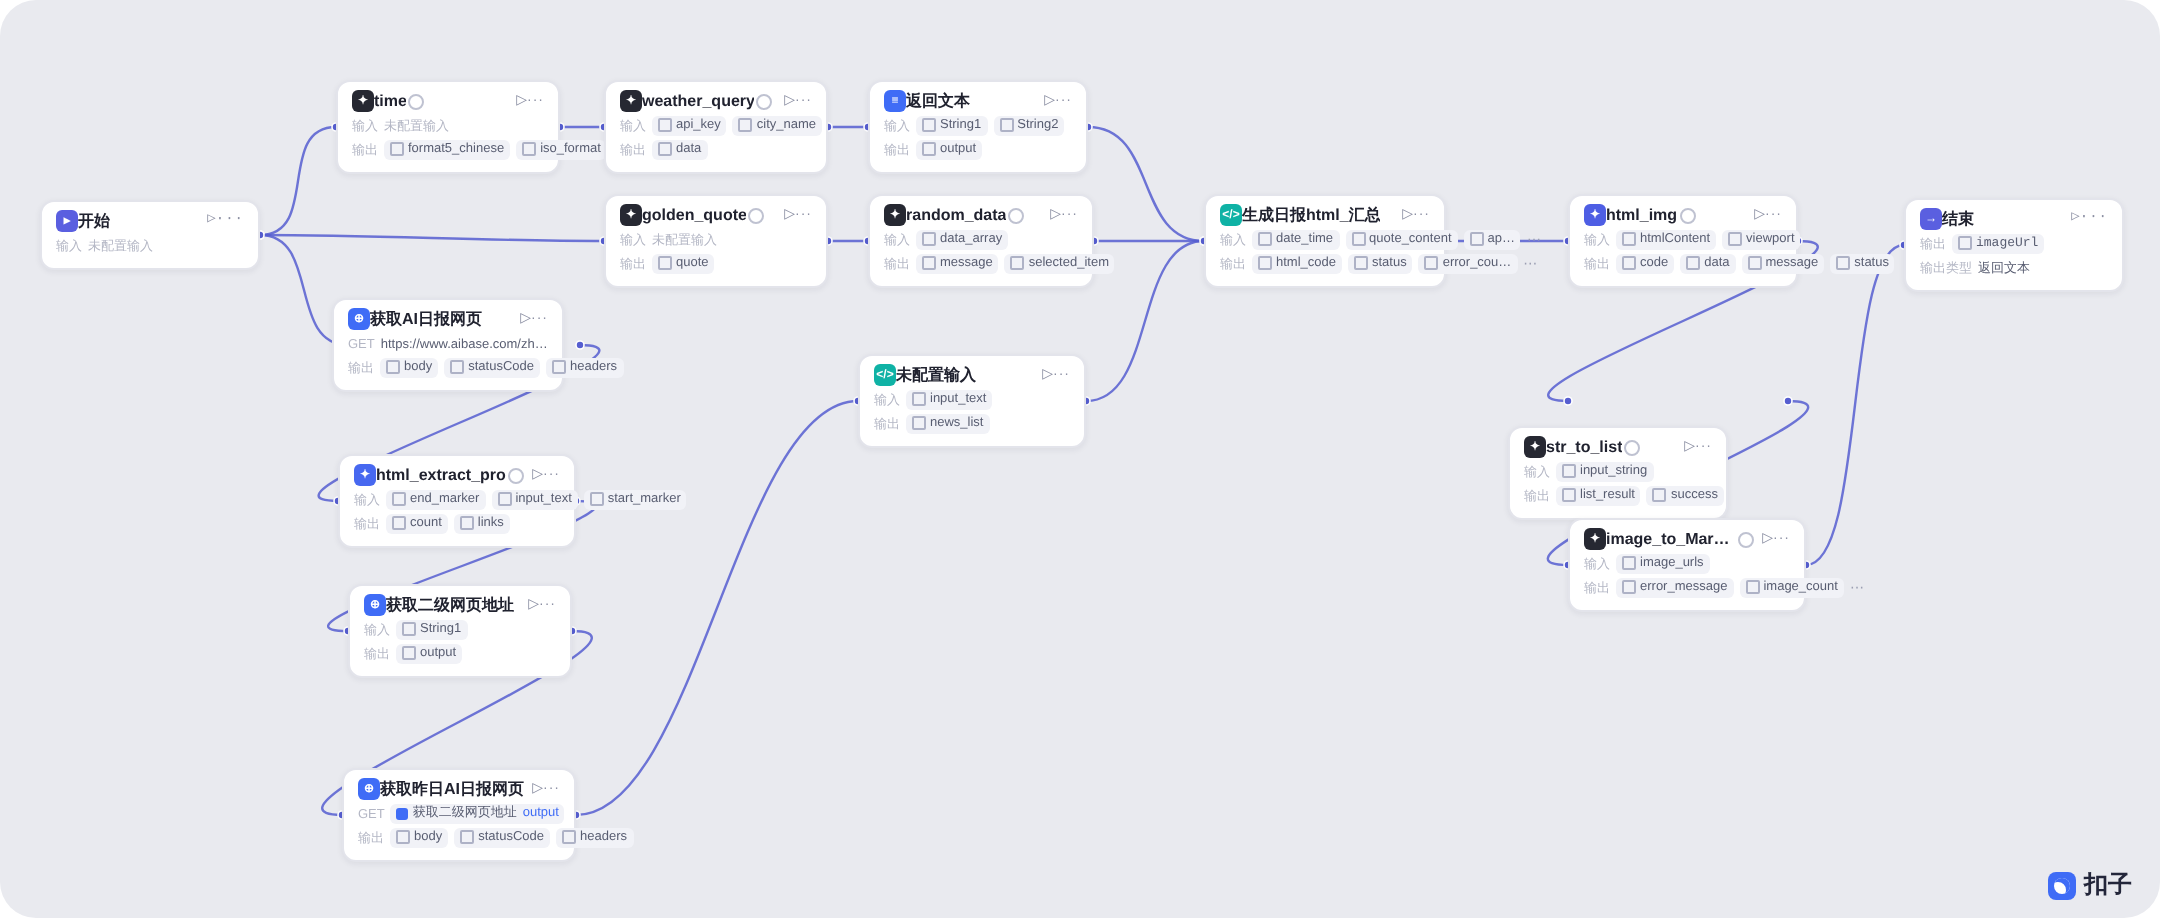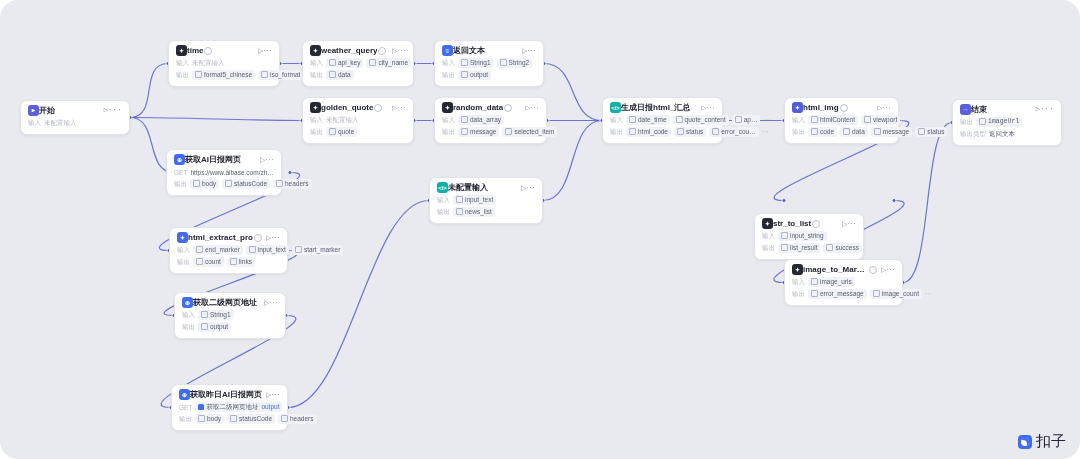--- a/index.html
+++ b/index.html
@@ -21,21 +21,21 @@
   .url{font-size:6.5px;color:#585d71;white-space:nowrap;overflow:hidden;text-overflow:ellipsis;}
   .pill{display:inline-flex;align-items:center;gap:2px;background:#f1f2f7;border-radius:3px;
         padding:1px 3px;font-size:6.5px;color:#585d71;white-space:nowrap;line-height:1.2;}
   .tico{width:5px;height:5px;border:1px solid #aeb2c6;border-radius:1px;flex:none;}
   .trail{font-size:7px;color:#9a9eb2;margin-left:auto;flex:none;}
   .chip-ico{width:6px;height:6px;border-radius:1.5px;background:#3f6cf6;flex:none;}
   .chip-field{color:#3f6cf6;margin-left:1px;}
   #logo{position:absolute;right:14px;bottom:8px;display:flex;align-items:center;gap:4px;z-index:5;}
   .logo-ico{width:14px;height:14px;border-radius:4px;background:#3f6cf6;display:flex;align-items:center;justify-content:center;}
   .logo-dot{width:8px;height:8px;border-radius:50%;background:#fff;box-shadow:inset -2px 2px 0 #3f6cf6;}
-  .logo-text{font-size:15px;font-weight:normal;color:#23263a;}
+  .logo-text{font-size:12px;font-weight:bold;color:#23263a;}
 </style>
 </head>
 <body>
 
 <div id="canvas">
   <svg id="edges" width="1080" height="459">
       <path d="M 130 117.5 C 160 117.5, 138 63.5, 168 63.5" fill="none" stroke="#565ed0" stroke-width="1.2" opacity="0.85"></path>
       <circle cx="130" cy="117.5" r="2" fill="#565ed0" stroke="#fff" stroke-width="0.8"></circle>
       <circle cx="168" cy="63.5" r="2" fill="#565ed0" stroke="#fff" stroke-width="0.8"></circle>
       <path d="M 130 117.5 C 190 117.5, 242 120.5, 302 120.5" fill="none" stroke="#565ed0" stroke-width="1.2" opacity="0.85"></path>

